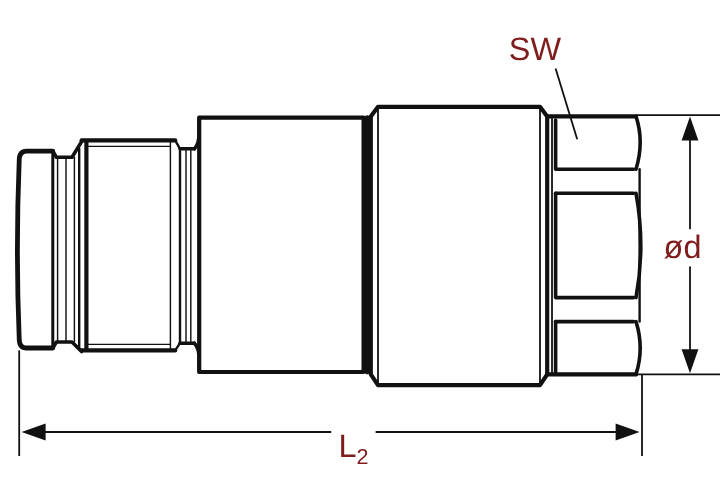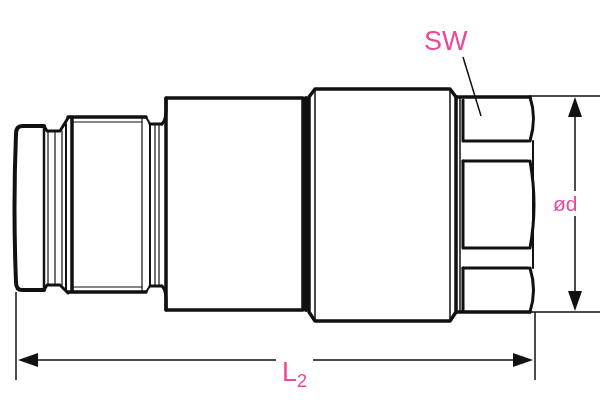--- a/index.html
+++ b/index.html
@@ -1,20 +1,20 @@
 <!DOCTYPE html>
 <html><head>
   <meta charset="utf-8">
   <style>
     html, body { margin:0; padding:0; background:#ffffff; }
     body { width:600px; height:400px; overflow:hidden; position:relative; }
     #drawing { position:absolute; left:0; top:0; width:600px; height:400px; }
-    .lbl { position:absolute; font-family:"Liberation Sans", sans-serif; color:#ec4899; background:#fff; line-height:1; }
+    .lbl { position:absolute; font-family:"Liberation Sans", sans-serif; color:#7f1d1d; background:#fff; line-height:1; }
     .sw { left:424px; top:28px; font-size:27px; background:transparent; }
-    .od { left:553px; top:191px; font-size:21px; padding:2px 0; }
+    .od { left:553px; top:191px; font-size:27px; padding:2px 0; }
     .l2 { left:276px; top:359px; font-size:27px; padding:0 6px; }
     .l2 sub { font-size:18px; vertical-align:-6px; }
   </style>
 </head>
 <body>
 
 <svg id="drawing" viewBox="0 0 600 400" xmlns="http://www.w3.org/2000/svg">
   <g fill="none" stroke="#111" stroke-linejoin="round" stroke-linecap="round">
 
     <g>

